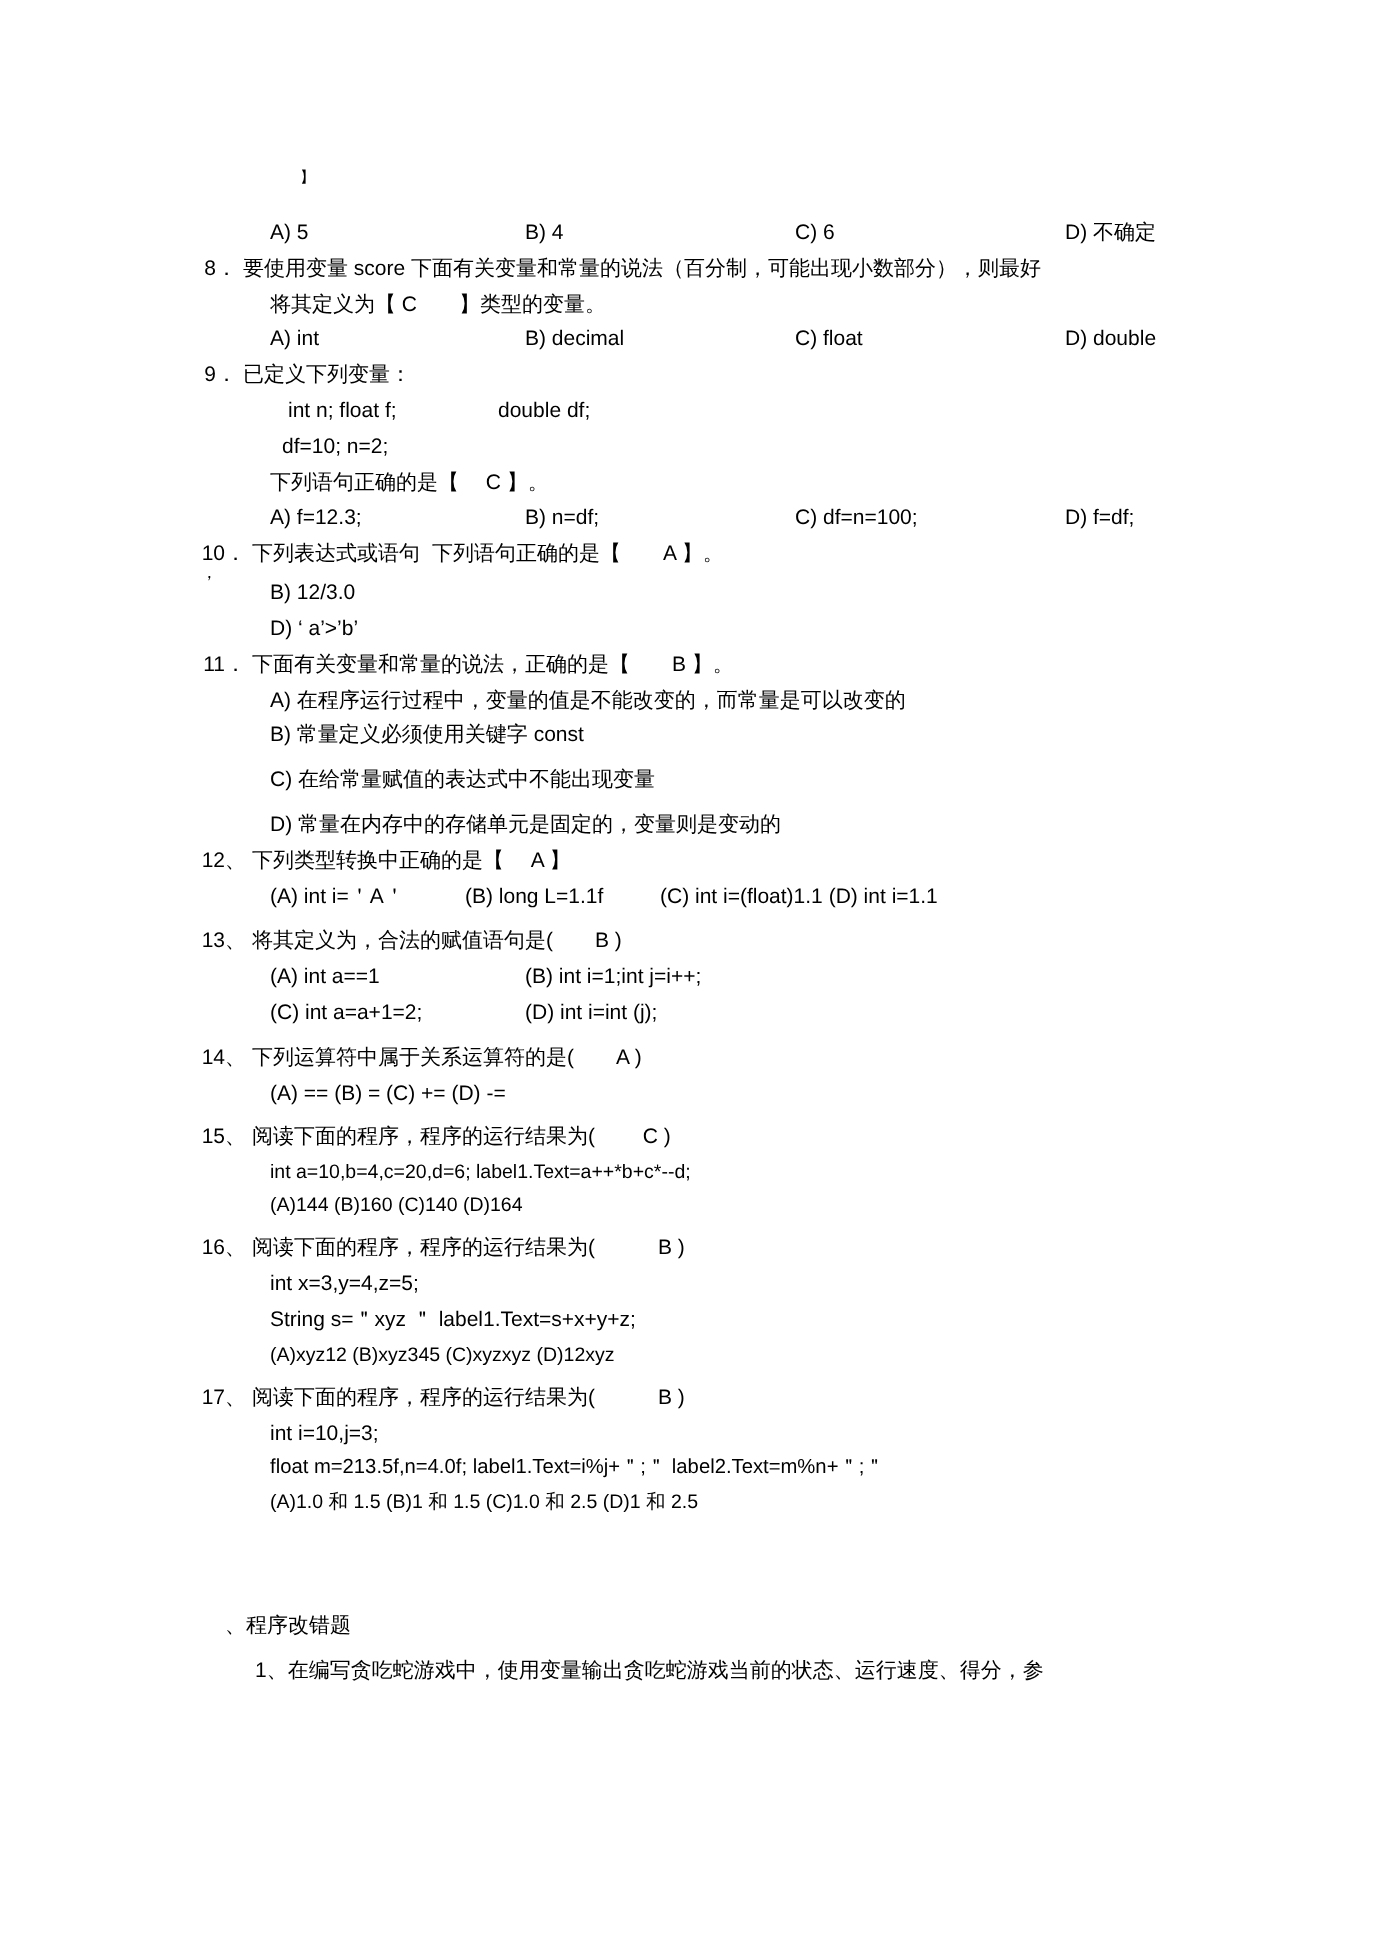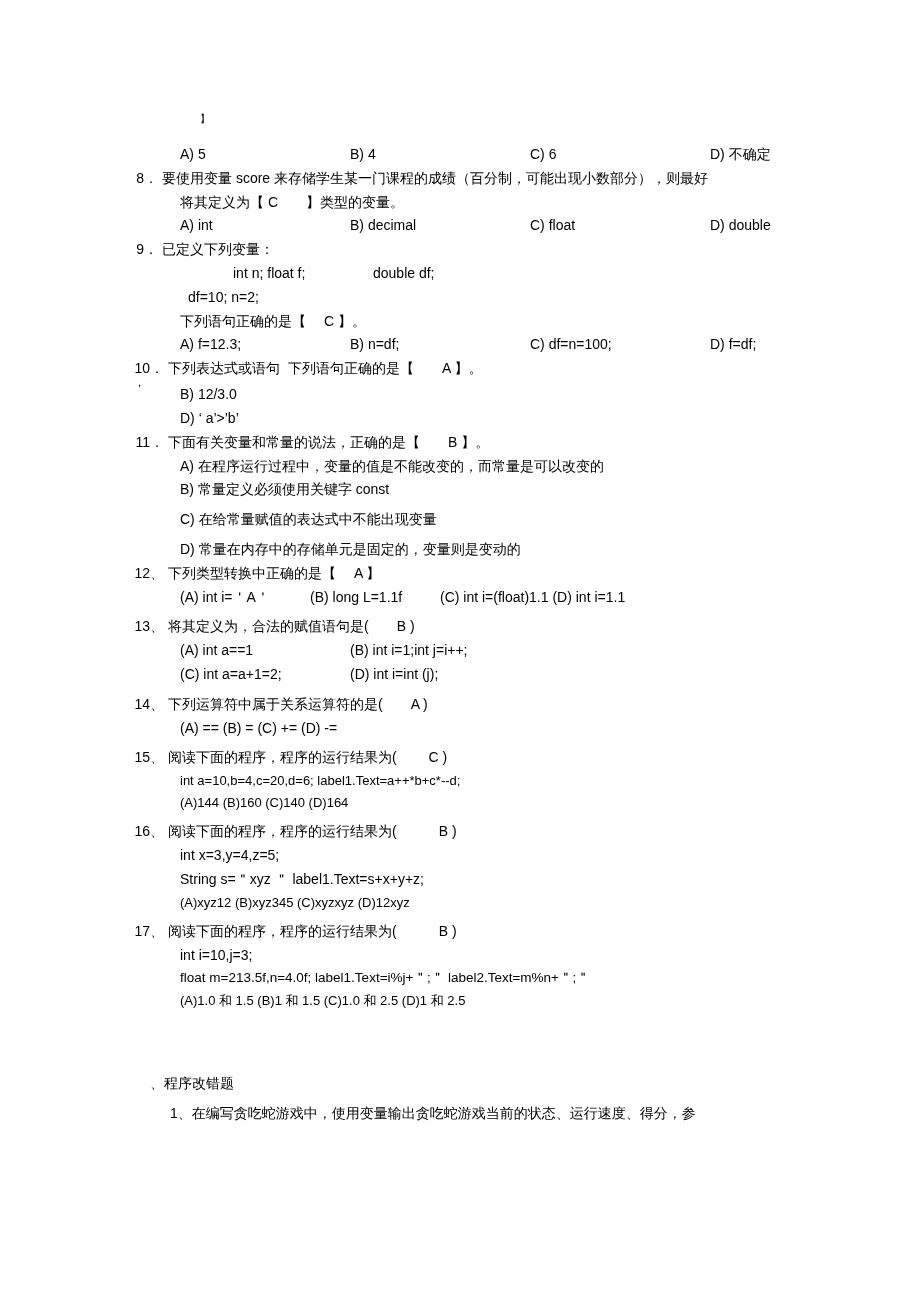--- a/index.html
+++ b/index.html
@@ -36,36 +36,36 @@
 
 <div class="row indent1" style="margin-top:16px;">
   <span class="opt w170">A) 5</span>
   <span class="opt w180">B) 4</span>
   <span class="opt w180">C) 6</span>
   <span class="opt">D) 不确定</span>
 </div>
 
 <div class="qline">
   <span class="num">8．</span>
-  <span class="body">要使用变量  score 来存储学生某一门课程的成绩（百分制，可能出现小数部分），则最好</span>
+  <span class="body">要使用变量  score 下面有关变量和常量的说法（百分制，可能出现小数部分），则最好</span>
 </div>
 <div class="indent1">将其定义为【  C　　】类型的变量。</div>
 <div class="row indent1">
   <span class="opt w170">A) int</span>
   <span class="opt w180">B) decimal</span>
   <span class="opt w180">C) float</span>
   <span class="opt">D) double</span>
 </div>
 
 <div class="qline">
   <span class="num">9．</span>
   <span class="body">已定义下列变量：</span>
 </div>
 <div class="row indent2">
-  <span style="width:140px;margin-left:41px;">int n; float f;</span>
+  <span style="width:140px;">int n; float f;</span>
   <span>double df;</span>
 </div>
 <div class="indent2" style="padding-left:58px;">df=10; n=2;</div>
 <div class="indent1">下列语句正确的是【　 C 】。</div>
 <div class="row indent1">
   <span class="opt w170">A) f=12.3;</span>
   <span class="opt w180">B) n=df;</span>
   <span class="opt w180">C) df=n=100;</span>
   <span class="opt">D) f=df;</span>
 </div>

